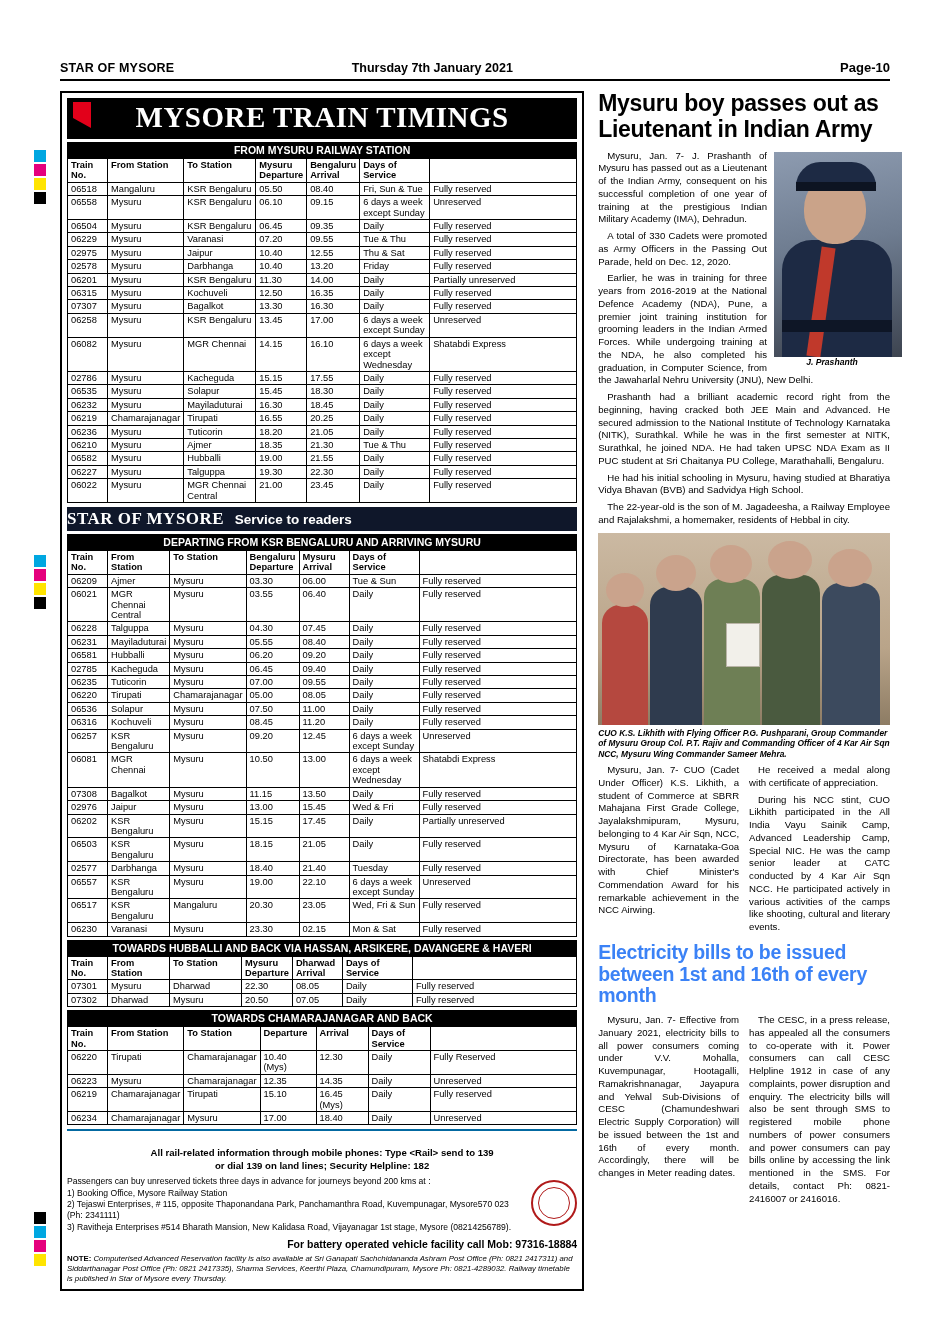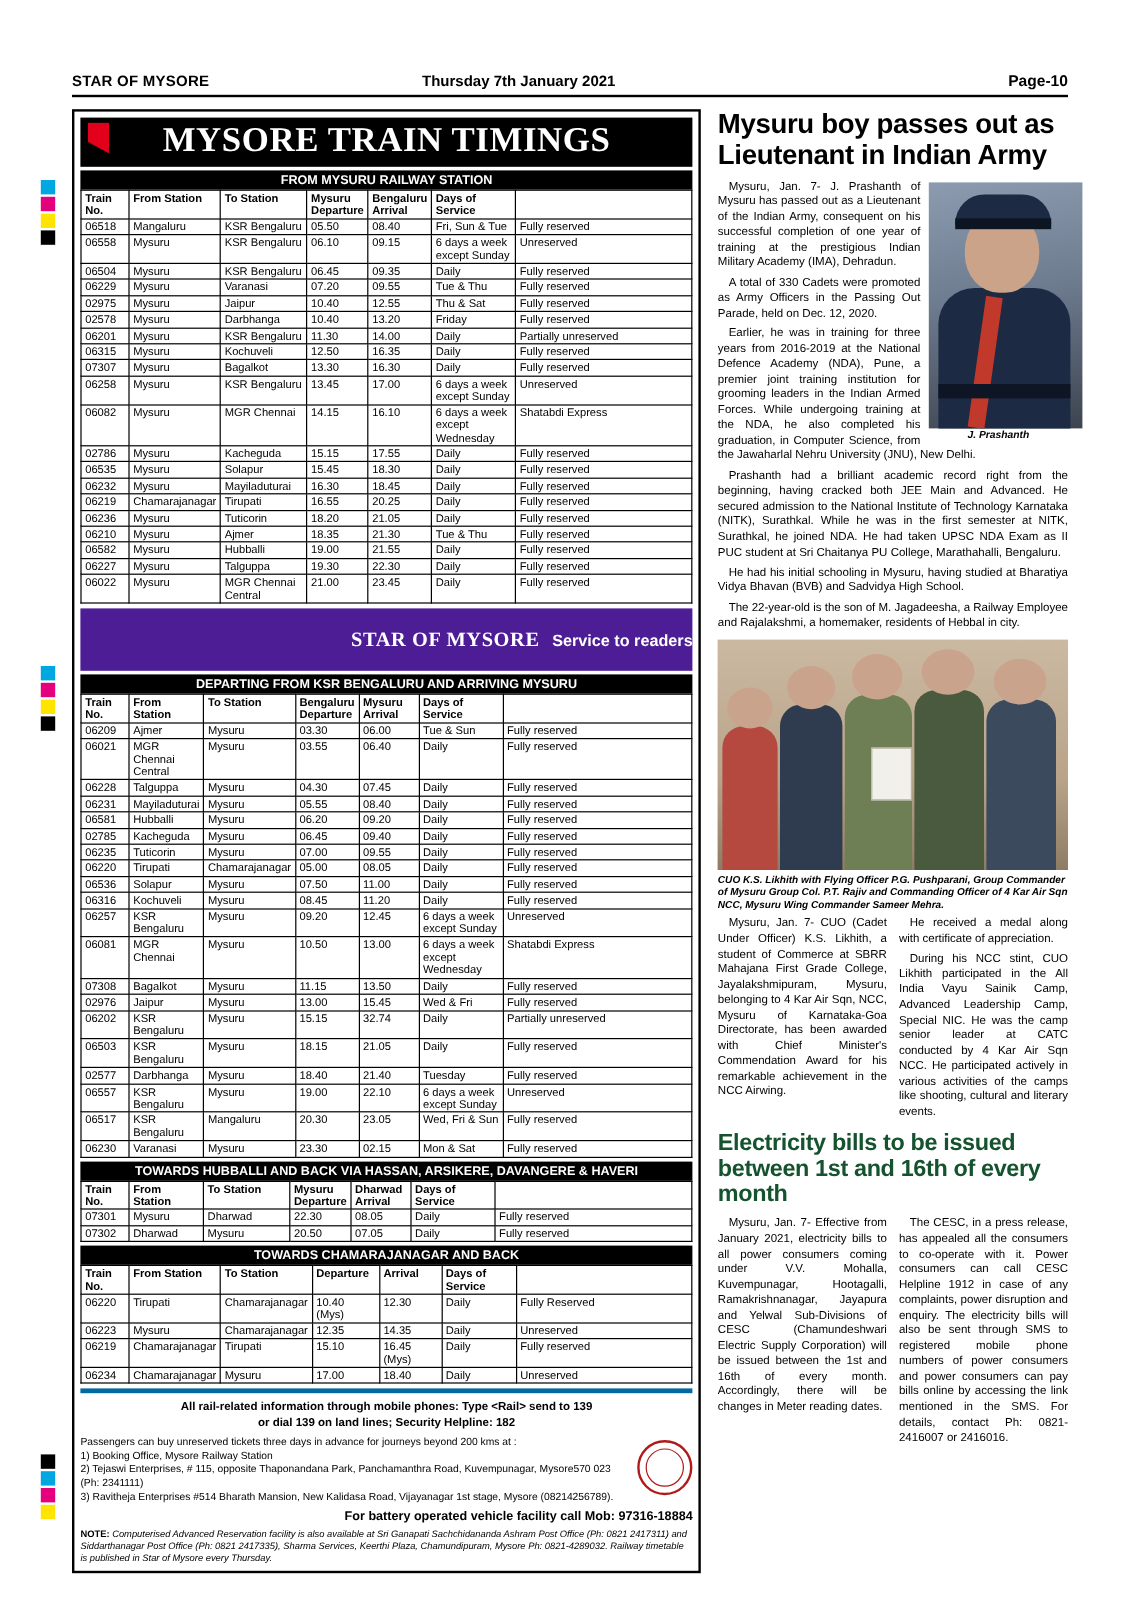--- a/index.html
+++ b/index.html
@@ -44,21 +44,21 @@
     background:#000; color:#fff; text-align:center; font-weight:bold;
     font-size:10.5px; padding:2px 0; margin-top:3px;
   }
   table.tt { width:100%; border-collapse:collapse; font-size:9.3px; }
   table.tt th, table.tt td {
     border:1px solid #000; padding:1px 3px; vertical-align:top;
     line-height:1.12;
   }
   table.tt th { font-weight:bold; text-align:left; font-size:9.3px; }
   .sor-band {
-    background:#4c1d95; color:#fff; text-align:right; padding:16px 0; margin-top:4px;
+    background:#0f172a; color:#fff; text-align:left; padding:2px 0; margin-top:4px;
   }
   .sor-band .s1 { font-family:"Liberation Serif",serif; font-weight:bold; font-size:17px; letter-spacing:.5px;}
   .sor-band .s2 { font-size:13.5px; font-weight:bold; margin-left:6px;}
 
   .note-center { text-align:center; font-weight:bold; font-size:9.6px; margin-top:4px; line-height:1.3;}
   .small-note { font-size:8.6px; line-height:1.32; margin-top:4px; }
   .phone-line { text-align:right; font-weight:bold; font-size:10.5px; margin-top:5px;}
   .note-italic { font-size:7.8px; font-style:italic; line-height:1.3; margin-top:4px;}
   .note-italic b { font-style:normal; }
   .seal {
@@ -69,21 +69,21 @@
     content:""; position:absolute; left:5px; top:5px; right:5px; bottom:5px;
     border-radius:50%; border:1px solid #b01a1a;
   }
   .flexnote { display:flex; align-items:center; gap:8px; }
 
   
   h1.headline {
     font-size: 23px; line-height:1.12; font-weight:bold; margin:0 0 7px;
     letter-spacing:-.3px;
   }
-  h1.headline.red { color:#14532d; font-size:19.5px; }
+  h1.headline.red { color:#3b82f6; font-size:19.5px; }
   h1.headline.ncc { font-size:21px; text-align:center;}
   .article { font-size:9.6px; line-height:1.33; text-align:justify; }
   .article p { margin:0 0 4px; text-indent:9px;}
   .two-col { column-count:2; column-gap:10px; }
   .photo {
     width:125px; height:205px; float:right; margin:2px 0 3px 7px;
     background: linear-gradient(170deg,#8d9bb0 0%, #6e7c90 45%, #3d4450 100%);
     position:relative; overflow:hidden;
   }
   .photo .head { position:absolute; left:30px; top:22px; width:62px; height:70px;
@@ -495,21 +495,21 @@
                 <td>13.00</td>
                 <td>15.45</td>
                 <td>Wed &amp; Fri</td>
                 <td>Fully reserved</td>
               </tr>
               <tr>
                 <td>06202</td>
                 <td>KSR Bengaluru</td>
                 <td>Mysuru</td>
                 <td>15.15</td>
-                <td>32.74</td>
+                <td>17.45</td>
                 <td>Daily</td>
                 <td>Partially unreserved</td>
               </tr>
               <tr>
                 <td>06503</td>
                 <td>KSR Bengaluru</td>
                 <td>Mysuru</td>
                 <td>18.15</td>
                 <td>21.05</td>
                 <td>Daily</td>
@@ -637,21 +637,21 @@
                 <td>Chamarajanagar</td>
                 <td>Mysuru</td>
                 <td>17.00</td>
                 <td>18.40</td>
                 <td>Daily</td>
                 <td>Unreserved</td>
               </tr>
             </tbody>
         </table>
 
-        <div class="note-center" style="border-top:4px solid #0369a1; padding-top:6px;">
+        <div class="note-center" style="border-top:2px solid #0369a1; padding-top:16px;">
           <div>All rail-related information through mobile phones: Type &lt;Rail&gt; send to 139</div>
           <div>or dial 139 on land lines; Security Helpline: 182</div>
         </div>
 
         <div class="flexnote">
           <div class="small-note" style="flex:1">
             <div>Passengers  can buy unreserved  tickets three  days in advance for journeys beyond 200 kms at :</div>
             <div>1)  Booking Office, Mysore Railway Station</div>
             <div>2)  Tejaswi Enterprises, # 115, opposite Thaponandana Park, Panchamanthra Road, Kuvempunagar, Mysore570 023 (Ph: 2341111)</div>
             <div>3)  Ravitheja Enterprises #514 Bharath Mansion, New Kalidasa Road, Vijayanagar 1st stage, Mysore (08214256789).</div>

